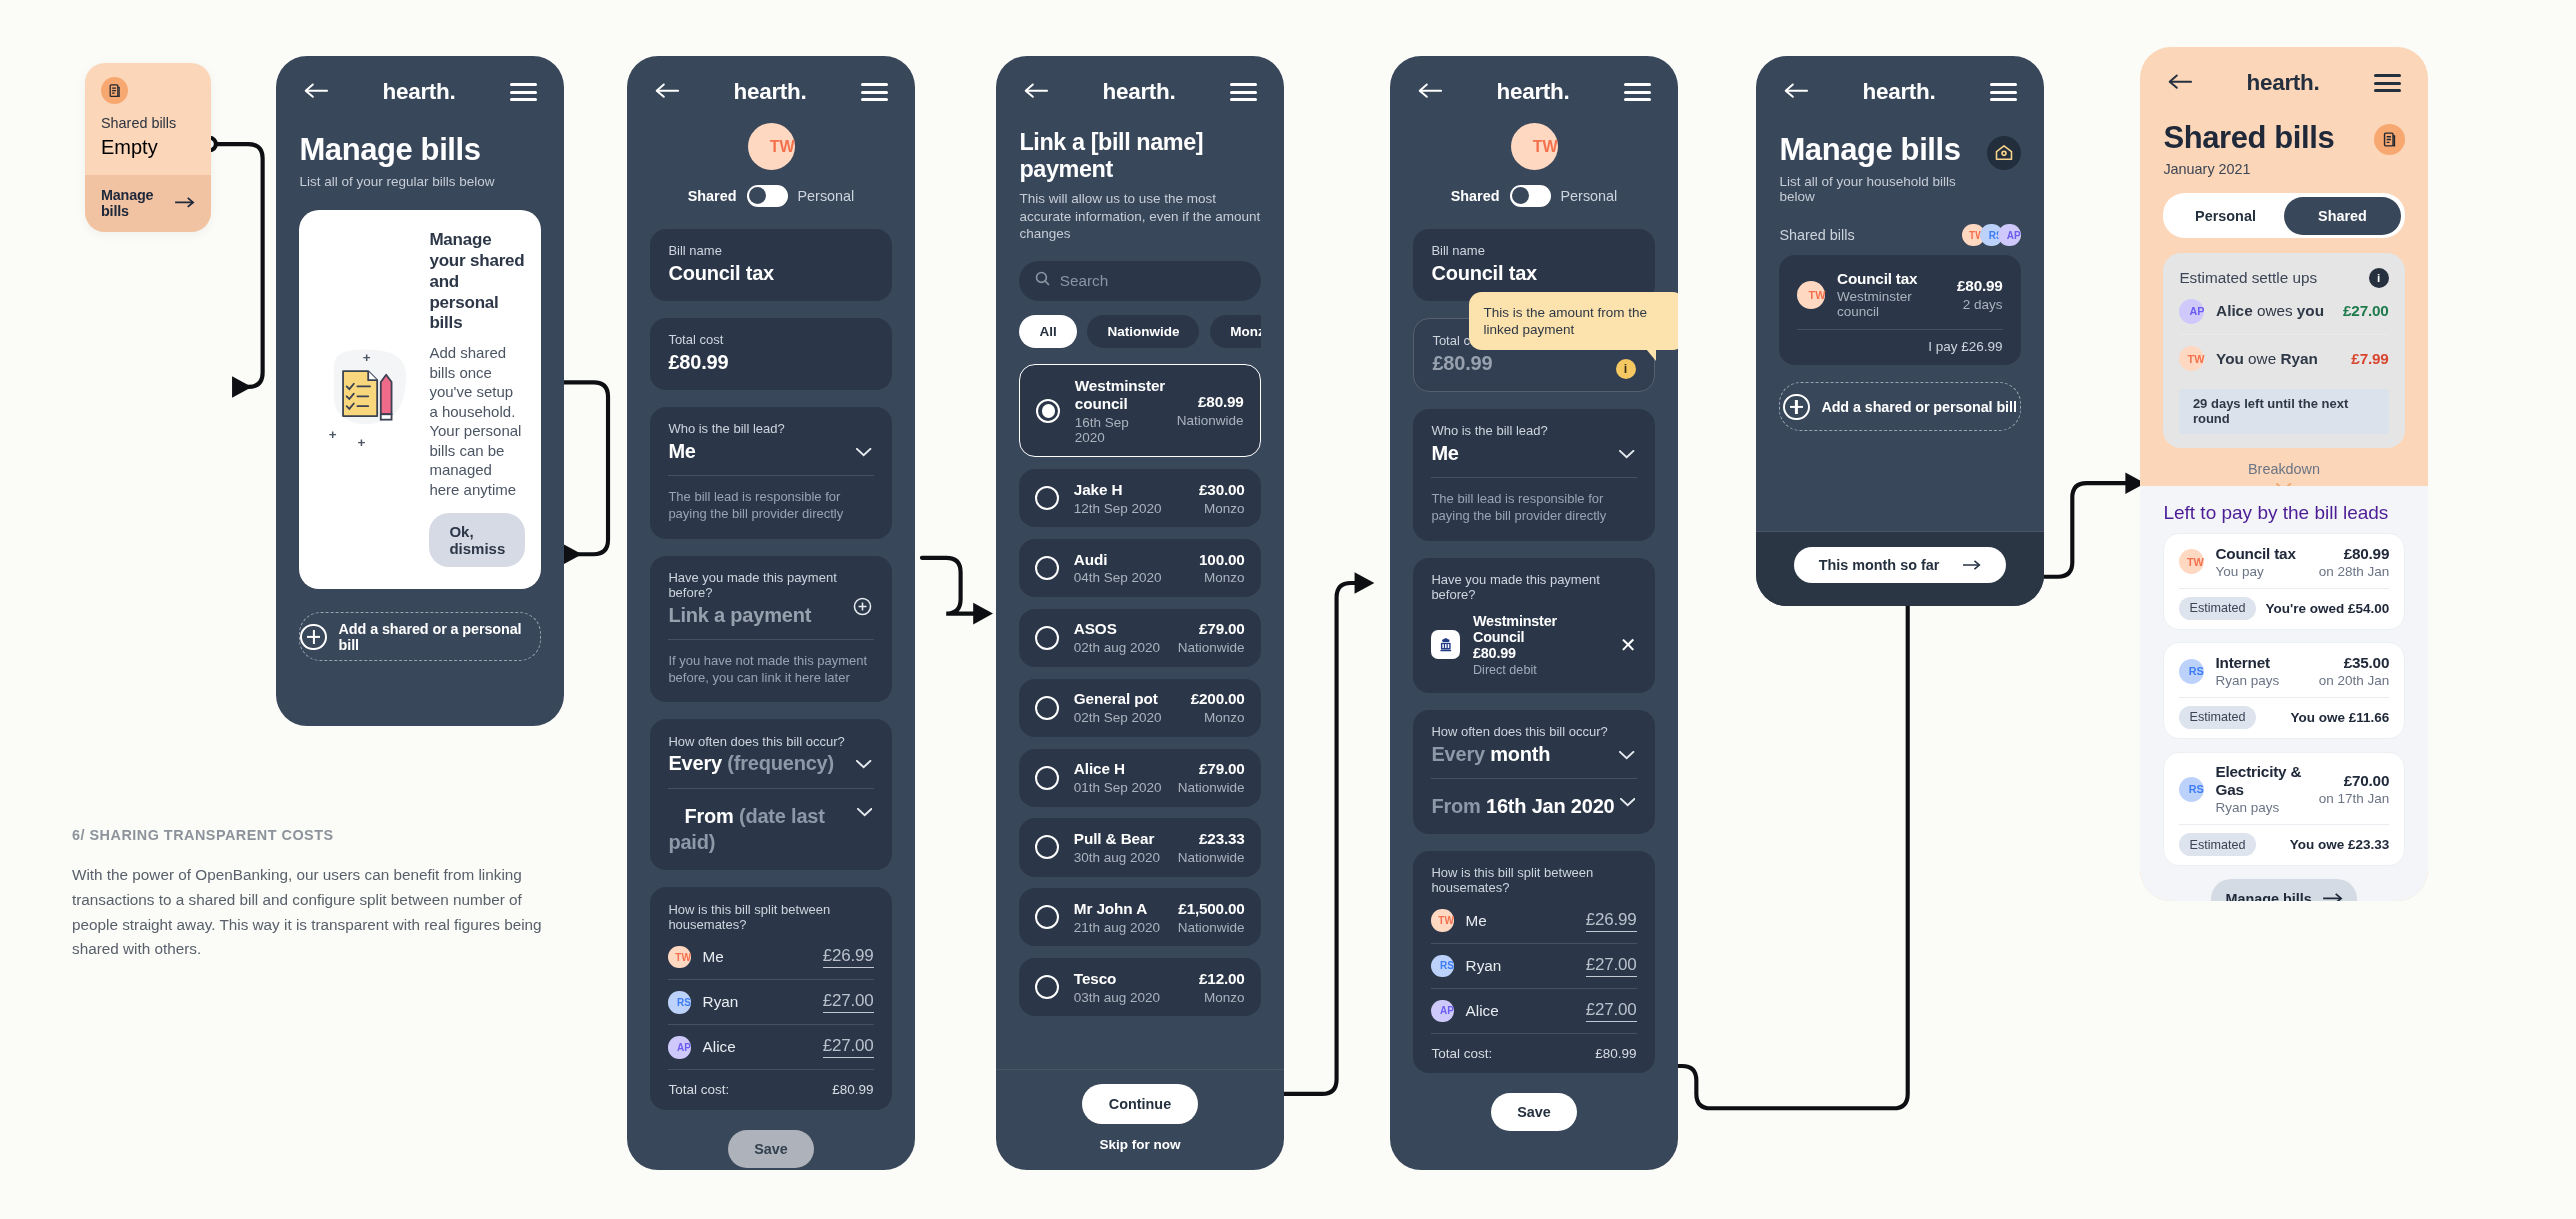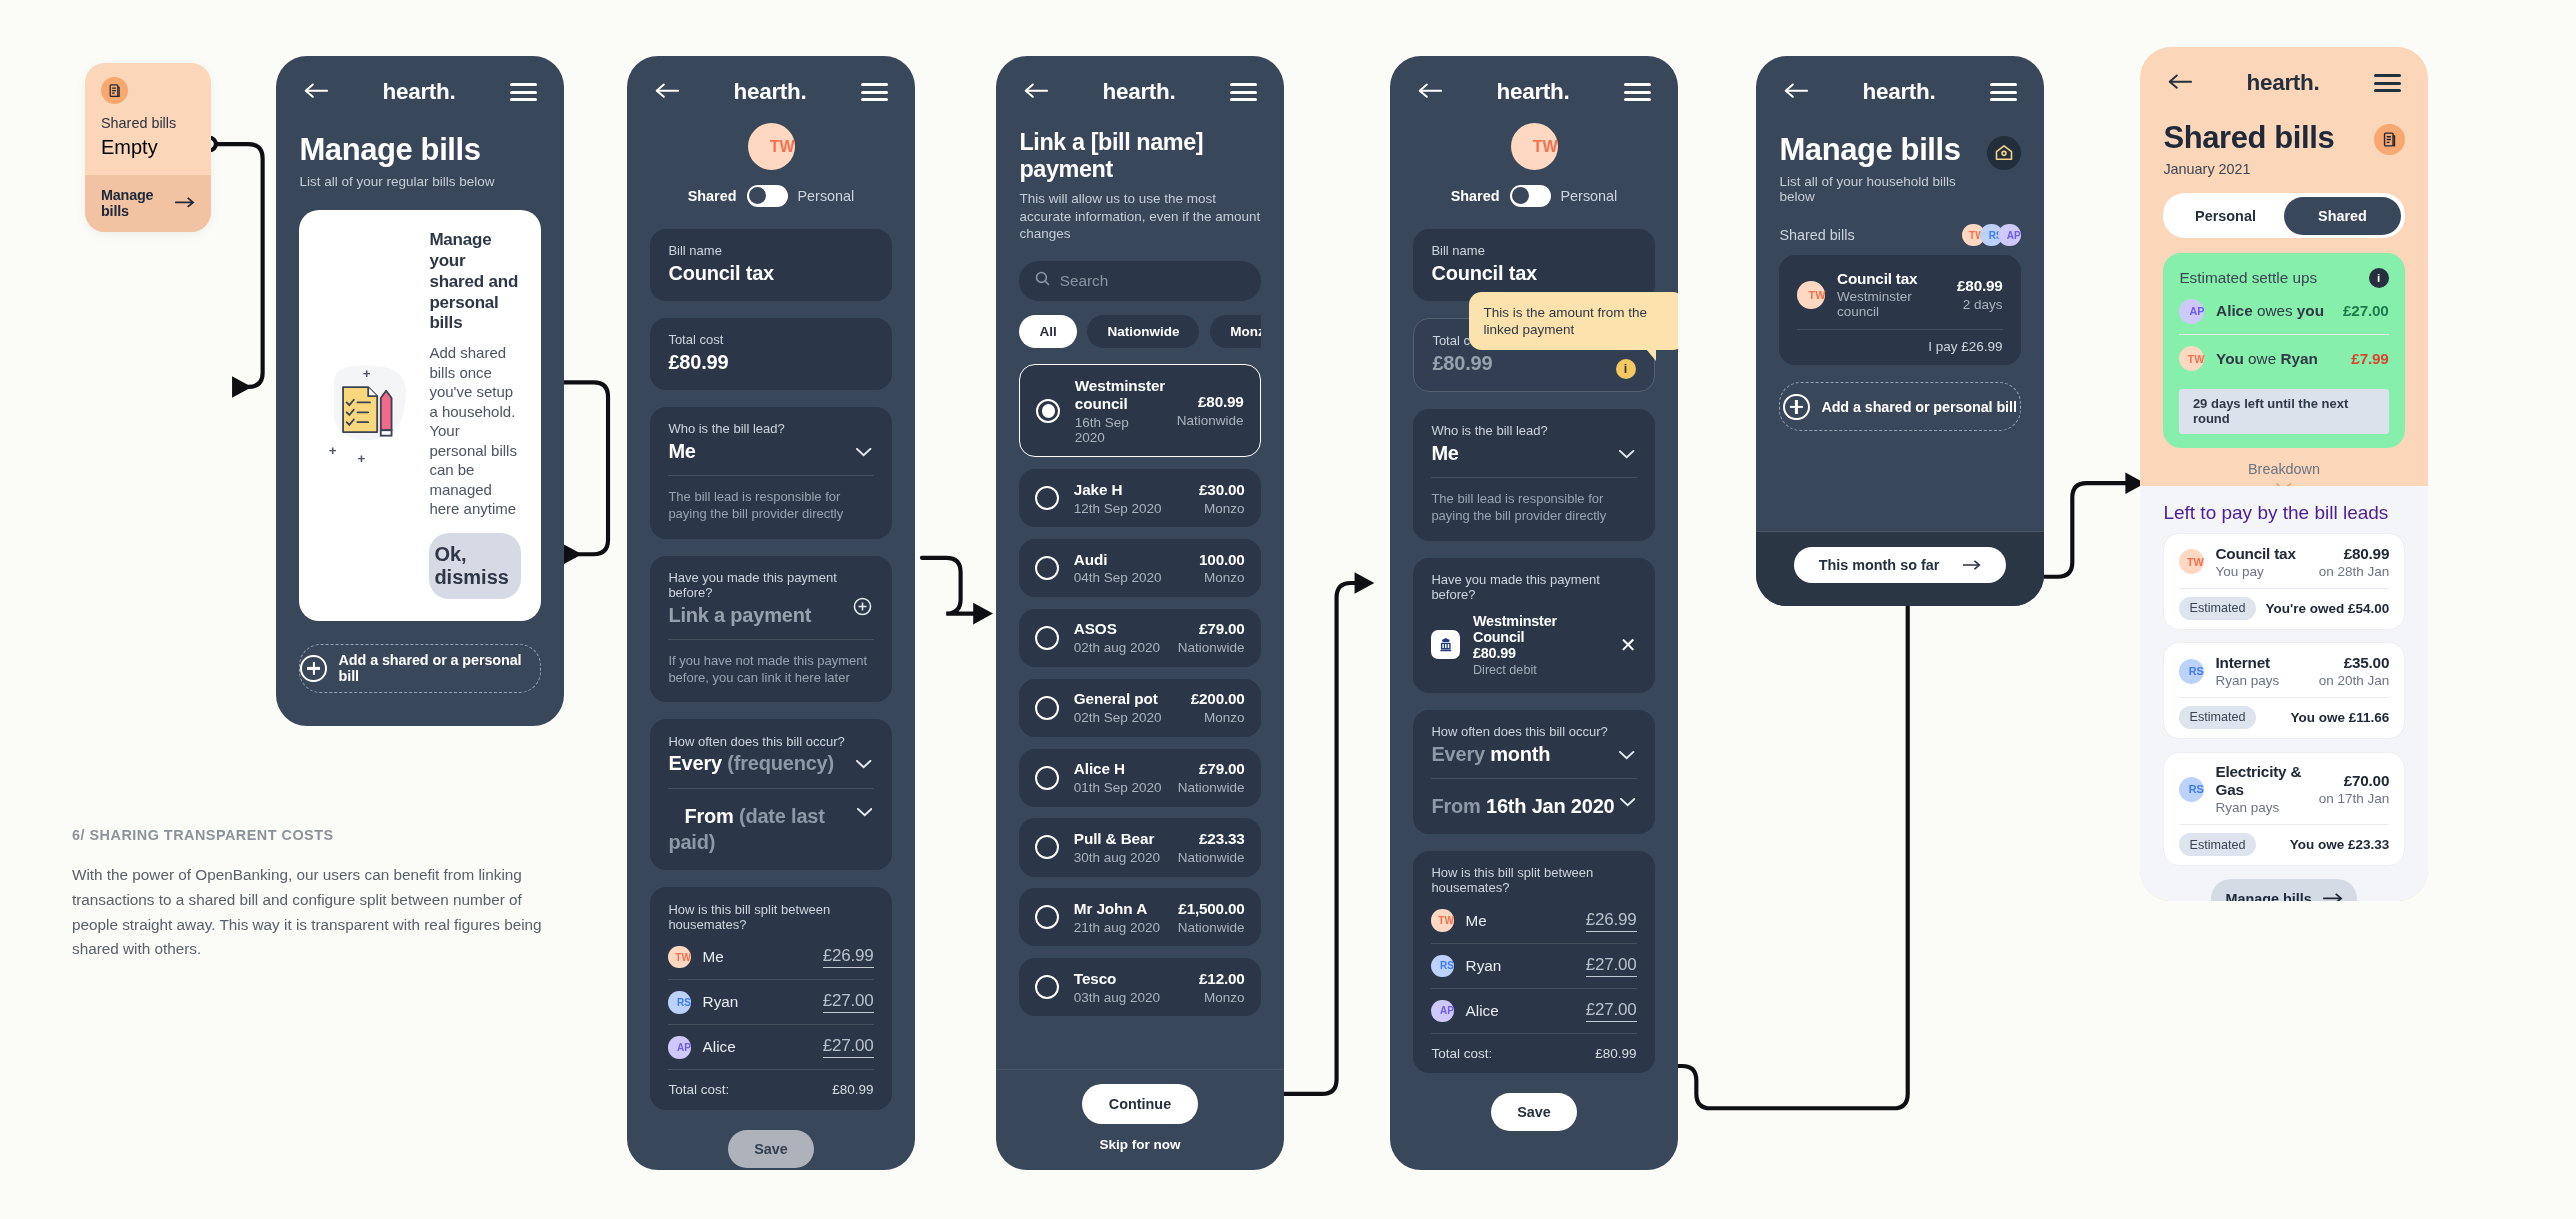--- a/index.html
+++ b/index.html
@@ -25,21 +25,21 @@
   .h1{font-size:31px;font-weight:bold;color:#fff;letter-spacing:-0.4px;margin:0;}
   .sub{font-size:13.5px;color:#c6cdd6;margin-top:5.4px;}
   .phone.light .h1{color:#20293a;}
   .phone.light .sub{color:#3c4555;}
 
   
   .infocard{background:#fff;border-radius:20px;padding:20px 20px 21.6px 20px;display:flex;gap:9px;}
   .infocard .illo{width:101px;flex:none;display:flex;align-items:center;justify-content:center;}
   .infocard h3{margin:0 0 9px 0;font-size:17px;line-height:1.22;color:#2d3748;font-weight:bold;letter-spacing:-0.2px;}
   .infocard p{margin:0;font-size:15px;line-height:1.3;color:#4b5563;}
-  .dismiss{margin-top:14.4px;display:inline-block;background:#d5dae4;color:#2d3748;font-weight:bold;font-size:20px;padding:10px 5px;border-radius:20px;}
+  .dismiss{margin-top:14.4px;display:inline-block;background:#d5dae4;color:#2d3748;font-weight:bold;font-size:15px;padding:10px 20px;border-radius:20px;}
 
   .dashed{border:1.8px dashed #9aa4b2;border-radius:21.6px;height:47px;display:flex;align-items:center;justify-content:center;gap:11.7px;color:#fff;font-weight:bold;font-size:14.4px;letter-spacing:-0.1px;}
   .plusic{width:22.5px;height:22.5px;border-radius:50%;border:2.2px solid #fff;position:relative;flex:none;}
   .plusic:before,.plusic:after{content:"";position:absolute;background:#fff;}
   .plusic:before{left:50%;top:4.5px;bottom:4.5px;width:2.2px;transform:translateX(-50%);}
   .plusic:after{top:50%;left:4.5px;right:4.5px;height:2.2px;transform:translateY(-50%);}
 
   
   .field{background:#2b3749;border-radius:16px;padding:14.4px 18px 16px 18px;margin-bottom:17px;position:relative;}
   .field .lbl{font-size:13px;color:#cdd4dd;}
@@ -90,21 +90,21 @@
   .txbank{font-size:13.5px;color:#aab2bd;margin-top:1.8px;}
 
   .footerbar{position:absolute;left:0;right:0;bottom:0;border-top:0.9px solid #4a5464;padding:14.4px 0 18px 0;text-align:center;}
   .pillbtn{display:inline-flex;align-items:center;justify-content:center;gap:24px;background:#fff;color:#25303f;font-weight:bold;font-size:14.4px;border-radius:21.6px;padding:11.7px 27px;}
   .skip{margin-top:13.5px;font-weight:bold;font-size:13.5px;color:#fff;}
 
   
   .segwrap{background:#fff;border-radius:21.6px;padding:3.6px;display:flex;}
   .seg{flex:1;text-align:center;padding:10.8px 0;font-weight:bold;font-size:14.4px;border-radius:20px;color:#25303f;}
   .seg.on{background:#39475a;color:#fff;}
-  .whitecard{background:#86efac;border-radius:18px;padding:14.4px 16px;}
+  .whitecard{background:#e5e5e5;border-radius:18px;padding:14.4px 16px;}
   .owerow{display:flex;align-items:center;padding:10.8px 0;}
   .owerow .nm{margin-left:11.7px;font-size:15.3px;color:#2f3847;flex:1;}
   .owerow .amt{font-size:15.3px;font-weight:bold;letter-spacing:-0.2px;}
   .daysleft{display:inline-block;background:#dbe2ec;color:#2f3847;font-weight:bold;font-size:13px;border-radius:3px;padding:7.2px 13.5px;margin-top:7.2px;}
   .breakdown{text-align:center;color:#6b7485;font-size:14.4px;padding-top:12.6px;}
   .lowerpane{background:#f3f5f8;position:absolute;left:0;right:0;bottom:0;}
   .billcard{background:#fff;border:0.9px solid #eceff3;border-radius:16px;padding:10.8px 14.4px 9px 14.4px;margin-bottom:12.6px;}
   .billtop{display:flex;align-items:center;gap:11.7px;}
   .billttl{font-size:15.3px;font-weight:bold;color:#20293a;letter-spacing:-0.2px;}
   .billsub{font-size:13.5px;color:#6b7485;margin-top:0.9px;}

